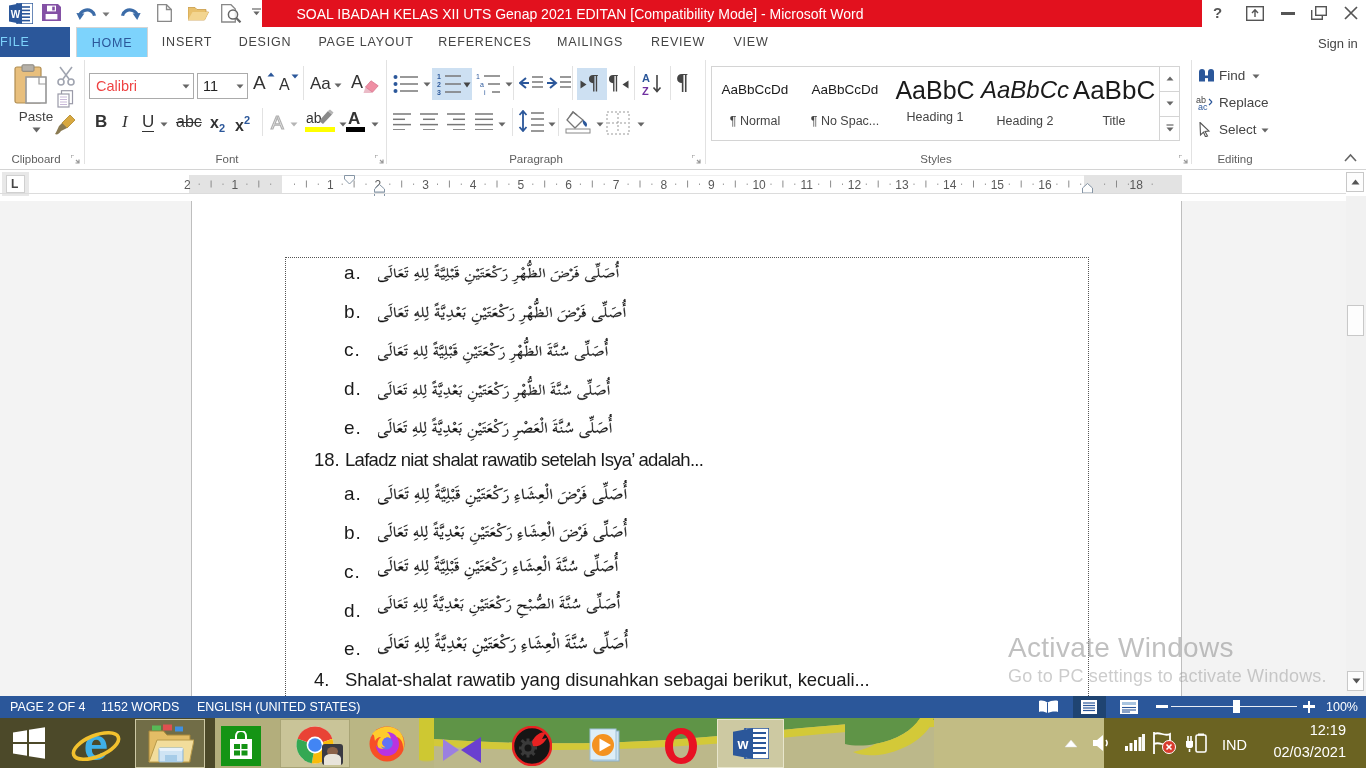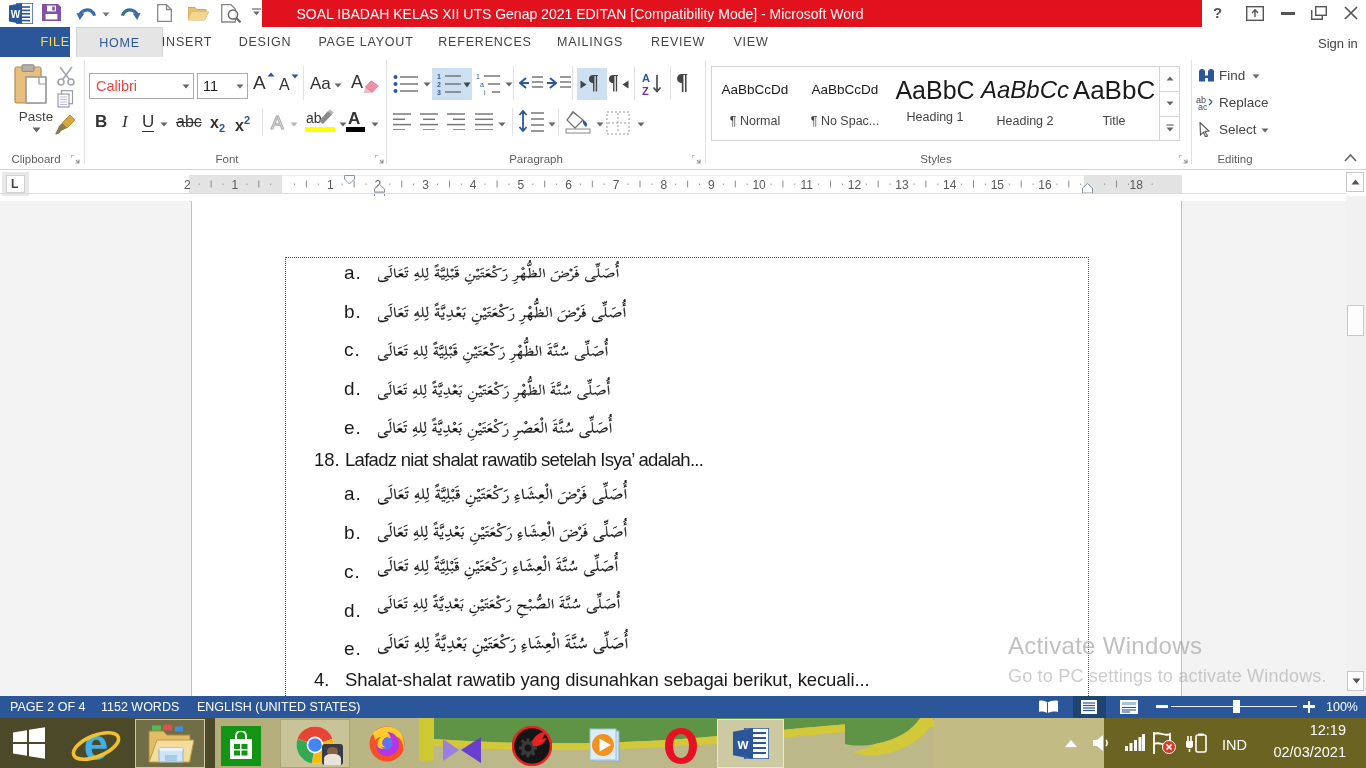--- a/index.html
+++ b/index.html
@@ -69,22 +69,22 @@
   </svg>
 <div class="abs" style="left:1281px;top:12px;width:14px;height:2.5px;background:#555"></div>
 <svg class="abs" style="left:1311px;top:6px" width="16" height="14" viewBox="0 0 16 14">
 <rect x="4.7" y="0.7" width="10.6" height="8.6" fill="none" stroke="#555" stroke-width="1.4"></rect>
 <path d="M0.7 4 V13.3 H11.3 V9.5" fill="none" stroke="#555" stroke-width="1.4"></path>
   </svg>
 <svg class="abs" style="left:1344px;top:6px" width="14" height="14" viewBox="0 0 14 14">
 <path d="M1 1 L13 13 M13 1 L1 13" stroke="#555" stroke-width="1.7"></path>
   </svg>
 <div class="abs" style="left:0;top:27px;width:1366px;height:30px;background:#fff"></div>
-<div class="abs" style="left:0;top:27px;width:70px;height:30px;background:#2b579a;color:#fde047;font-size:12.5px;text-align:right;line-height:30px;letter-spacing:0.8px">FILE</div>
-<div class="abs" style="left:76px;top:27px;width:87px;height:31px;background:#e5e5e5;border:1px solid #d4d4d4;border-bottom:none;color:#2b579a;font-size:12.5px;text-align:center;line-height:30px;letter-spacing:0.8px">HOME</div>
+<div class="abs" style="left:0;top:27px;width:70px;height:30px;background:#2b579a;color:#7dd3fc;font-size:12.5px;text-align:left;line-height:30px;letter-spacing:0.8px">FILE</div>
+<div class="abs" style="left:76px;top:27px;width:72px;height:31px;background:#7dd3fc;border:1px solid #d4d4d4;border-bottom:none;color:#2b579a;font-size:12.5px;text-align:center;line-height:30px;letter-spacing:0.8px">HOME</div>
 <div class="abs" style="left:127px;top:27px;width:120px;height:30px;color:#444;font-size:12.5px;text-align:center;line-height:30px;letter-spacing:0.8px">INSERT</div>
 <div class="abs" style="left:205px;top:27px;width:120px;height:30px;color:#444;font-size:12.5px;text-align:center;line-height:30px;letter-spacing:0.8px">DESIGN</div>
 <div class="abs" style="left:306px;top:27px;width:120px;height:30px;color:#444;font-size:12.5px;text-align:center;line-height:30px;letter-spacing:0.8px">PAGE LAYOUT</div>
 <div class="abs" style="left:425px;top:27px;width:120px;height:30px;color:#444;font-size:12.5px;text-align:center;line-height:30px;letter-spacing:0.8px">REFERENCES</div>
 <div class="abs" style="left:530px;top:27px;width:120px;height:30px;color:#444;font-size:12.5px;text-align:center;line-height:30px;letter-spacing:0.8px">MAILINGS</div>
 <div class="abs" style="left:618px;top:27px;width:120px;height:30px;color:#444;font-size:12.5px;text-align:center;line-height:30px;letter-spacing:0.8px">REVIEW</div>
 <div class="abs" style="left:691px;top:27px;width:120px;height:30px;color:#444;font-size:12.5px;text-align:center;line-height:30px;letter-spacing:0.8px">VIEW</div>
 <div class="abs" style="left:1318px;top:36px;color:#444;font-size:13px">Sign in</div>
 <div class="abs" style="left:0;top:57px;width:1366px;height:113px;background:#fff;border-bottom:1px solid #d4d4d4"></div>
 <div class="sep" style="left:84px"></div>
@@ -539,21 +539,21 @@
     <path d="M545 171L525 181L523 186L541 177ZM950 143L931 153L928 158L947 149ZM413 143L393 153L391 158L409 149ZM811 141L791 151L789 156L807 147ZM236 141L217 151L214 156L233 147ZM293 139L274 149L271 154L290 145ZM590 140L584 136L579 142L573 137L569 144L574 148L579 143L586 147ZM430 136L427 143L432 147L436 140ZM388 141L382 136L377 142L371 137L366 144L372 148L377 142L384 147ZM746 105L743 110L743 115L749 128L744 138L728 151L712 153L721 156L732 156L744 146L751 129L750 114ZM533 105L529 112L535 116L539 109ZM805 99L801 99L796 102L787 115L787 122L798 128L789 134L787 138L815 125L818 120L813 122L801 122L795 120L791 116L792 112L798 107L801 107L805 111L807 110L809 105ZM1089 92L1085 99L1091 103L1095 96ZM616 95L611 91L606 96L599 92L595 99L601 103L606 97L612 102ZM895 93L889 89L884 95L878 90L874 97L879 101L884 96L891 100ZM1039 117L1046 120L1051 120L1059 114L1062 123L1067 128L1083 128L1092 121L1098 128L1111 127L1118 121L1123 127L1131 128L1135 126L1142 118L1149 123L1154 123L1159 116L1160 105L1158 101L1156 102L1154 109L1157 112L1156 115L1147 112L1144 106L1140 115L1131 120L1125 119L1122 116L1121 111L1110 120L1100 120L1096 116L1095 111L1086 119L1068 120L1064 116L1059 85L1056 90L1056 95L1044 104L1039 112ZM1056 100L1059 109L1056 111L1047 110L1046 107L1051 102ZM881 77L878 83L884 87L888 81ZM176 80L170 77L165 82L159 78L155 85L161 89L166 83L172 88L175 85ZM468 72L463 68L461 68L457 73L450 69L447 76L452 80L457 74L464 78ZM1067 69L1061 65L1056 71L1050 66L1045 73L1051 77L1056 71L1062 76ZM746 65L726 75L724 80L744 70ZM357 69L351 65L347 71L340 66L336 73L341 77L346 72L353 76ZM648 64L628 74L626 79L644 70ZM141 64L122 74L119 79L139 69ZM577 62L572 67L571 74L575 81L581 81L587 75L588 70L584 63ZM573 69L576 66L579 66L585 73L579 76L573 73ZM428 62L423 68L423 77L427 81L432 81L437 77L439 68L434 62ZM424 70L427 66L430 66L436 71L436 73L430 76L427 75ZM1388 60L1385 68L1385 81L1390 113L1390 129L1393 119L1393 104ZM995 60L992 70L992 77L997 108L998 129L1001 108ZM388 60L386 61L384 71L381 72L377 64L375 72L371 77L368 76L366 68L364 75L365 80L368 83L372 83L377 77L384 78L388 73ZM96 59L93 65L98 117L102 126L107 128L117 128L124 125L132 118L149 128L160 128L168 123L171 116L171 104L168 97L164 104L168 116L164 119L149 120L140 115L146 111L148 106L144 101L136 98L128 99L119 106L118 109L126 113L126 116L117 120L106 119L102 114L98 66ZM1338 58L1319 68L1316 73L1335 64ZM1139 59L1135 59L1130 66L1130 72L1133 76L1121 86L1128 85L1135 78L1141 80L1142 75L1139 72L1141 62ZM1134 64L1137 66L1136 70L1133 67ZM1370 100L1364 94L1352 96L1342 103L1326 121L1314 119L1310 111L1300 120L1289 120L1285 116L1282 109L1277 57L1275 59L1275 78L1278 106L1277 112L1269 120L1254 120L1249 122L1243 127L1238 135L1238 140L1240 142L1254 143L1259 147L1253 151L1233 157L1222 157L1211 154L1206 149L1204 142L1205 134L1209 126L1208 125L1202 138L1202 153L1207 161L1217 166L1239 164L1256 156L1261 149L1261 143L1258 140L1244 136L1244 132L1248 129L1268 128L1273 125L1279 116L1283 124L1288 128L1299 128L1307 121L1313 127L1322 128L1323 137L1326 128L1345 126L1357 122L1365 117L1371 107ZM1366 108L1365 111L1353 117L1340 120L1331 120L1340 109L1347 105L1359 103ZM471 109L468 97L459 87L453 92L450 101L450 109L453 113L459 113L466 106L468 112L464 116L453 120L442 120L439 118L436 111L428 119L413 119L409 113L407 104L403 56L400 62L403 91L403 112L397 119L387 120L381 111L373 119L358 120L354 113L349 85L347 95L334 105L329 116L333 119L341 120L349 114L354 125L358 128L370 128L379 121L385 128L394 128L401 122L404 115L410 126L414 128L425 128L433 121L440 128L451 128L464 123L468 119ZM347 100L349 104L349 109L347 111L338 110L336 108L342 102ZM453 100L457 98L461 101L456 104ZM615 55L595 65L593 70L611 61ZM979 61L974 54L970 60L972 82L977 107L976 114L970 119L958 120L951 117L949 114L955 110L956 105L948 99L941 98L932 101L928 105L927 110L935 115L925 120L914 119L907 109L906 112L900 117L895 116L892 109L885 117L873 120L868 117L866 110L857 119L844 120L838 114L834 66L832 59L829 65L829 73L835 121L838 126L843 128L856 127L863 121L868 127L878 128L885 124L888 120L891 125L899 126L907 117L913 126L917 128L926 128L942 118L957 128L971 127L976 122L979 111L979 94L975 77L975 67ZM719 54L691 64L665 79L665 91L678 99L689 110L690 114L685 118L678 120L653 119L647 115L654 109L653 103L642 98L634 99L627 104L625 109L633 115L623 120L616 120L612 116L611 111L604 118L599 120L590 120L586 116L585 111L578 118L573 120L562 120L556 114L553 123L556 128L557 138L552 149L537 155L525 155L514 151L509 145L509 137L514 128L513 127L506 140L506 153L512 160L519 163L533 163L546 159L553 154L557 147L560 129L573 128L582 121L588 128L599 128L608 121L614 128L624 128L639 118L655 128L674 128L683 126L691 119L691 106L688 100L680 92L669 86L667 83L673 78L684 73L714 63ZM287 55L285 54L282 59L282 70L289 109L288 114L284 118L270 120L264 112L259 57L256 60L259 110L256 116L250 120L240 120L237 117L231 85L229 94L216 105L211 116L215 119L223 120L231 114L235 124L240 128L250 128L255 124L260 115L264 124L269 128L280 128L284 126L289 119L291 110L291 95L287 78L287 67L291 62ZM230 101L231 109L229 111L218 109L225 101ZM75 54L71 59L71 70L78 109L77 114L71 119L53 120L46 123L38 132L36 137L37 141L41 143L56 144L57 147L52 151L32 157L15 156L10 154L5 149L3 137L7 125L1 137L0 150L3 158L10 164L16 166L29 166L52 158L59 151L60 144L52 138L44 137L42 133L49 128L69 128L76 123L80 110L80 95L76 78L76 67L80 62ZM387 48L369 56L365 62L384 53ZM174 47L154 57L152 62L172 52ZM888 46L869 56L866 61L886 51ZM1099 45L1096 55L1093 57L1090 54L1089 49L1086 58L1082 62L1079 60L1078 53L1076 64L1079 68L1085 67L1089 62L1096 63L1100 56ZM464 39L445 49L442 54L461 45ZM1060 36L1041 46L1038 51L1058 41ZM351 36L332 46L329 51L349 41ZM673 35L668 40L667 49L671 54L676 54L682 49L683 41L680 36ZM669 42L674 39L678 41L681 46L675 49L671 48L669 46ZM1286 34L1267 44L1264 49L1284 39ZM1098 33L1079 42L1076 47L1095 38ZM83 32L63 42L61 47L79 38ZM1393 30L1388 30L1382 35L1380 42L1383 45L1379 51L1397 43L1397 41L1389 42L1383 38L1386 35L1392 37L1394 33ZM969 25L964 30L963 39L967 44L972 44L978 39L979 31L976 26ZM965 32L970 29L974 31L977 36L971 39L967 38L965 36ZM351 25L331 36L329 40L347 32ZM1286 12L1284 12L1283 20L1280 23L1274 16L1273 22L1268 28L1265 26L1264 19L1262 24L1264 33L1269 34L1275 28L1282 29L1286 23ZM1393 0L1389 0L1384 7L1384 13L1387 17L1375 27L1378 28L1383 26L1390 19L1395 21L1396 16L1393 13L1395 3ZM1388 5L1391 7L1390 11L1387 8Z" fill="#111" stroke="#111" stroke-width="2.4" fill-rule="evenodd"></path>
   </svg>
 <svg style="position:absolute;left:378px;top:590.5px" width="242" height="27.5" viewBox="0 0 1440 204" preserveAspectRatio="none">
     <path d="M864 188L845 198L842 203L861 194ZM584 171L565 181L562 186L581 177ZM427 141L407 151L405 156L423 147ZM236 141L217 151L214 156L233 147ZM293 139L274 149L271 154L290 145ZM905 136L901 143L907 147L911 140ZM630 140L624 136L619 142L613 137L609 144L614 148L619 143L626 147ZM496 136L492 143L498 147L502 140ZM387 141L381 136L376 142L370 137L365 144L372 148L376 142L383 147ZM786 105L782 112L788 125L786 135L779 143L768 151L752 153L760 156L771 156L776 154L785 144L791 127L790 115ZM573 105L569 112L575 115L579 109ZM1131 92L1127 99L1133 103L1137 96ZM656 95L651 91L646 96L639 92L635 99L641 103L646 97L652 102ZM1081 117L1088 120L1093 120L1101 114L1105 124L1110 128L1125 128L1134 121L1141 128L1153 127L1160 121L1165 127L1173 128L1177 126L1184 118L1191 123L1196 123L1201 117L1203 108L1201 102L1199 101L1197 110L1200 113L1196 115L1192 114L1186 106L1183 114L1174 120L1167 119L1164 116L1163 111L1158 117L1152 120L1142 120L1137 111L1128 119L1110 120L1106 115L1101 85L1098 95L1088 102L1081 113ZM1100 102L1101 109L1099 111L1088 109L1095 101L1098 100ZM329 114L331 118L341 120L349 114L356 127L374 128L380 125L383 121L385 106L382 97L378 104L382 113L381 117L375 120L358 120L354 113L349 85L347 95L334 105ZM347 100L349 104L349 109L347 111L338 110L336 108L342 102ZM176 80L170 77L165 82L159 78L155 85L161 89L166 83L172 88L175 85ZM398 119L398 123L401 126L414 127L422 124L430 114L435 124L441 128L455 127L467 118L481 127L495 128L500 126L505 119L506 104L503 97L499 104L503 113L501 118L496 120L484 120L475 115L483 108L482 104L475 99L463 99L459 101L453 109L462 115L456 119L443 120L437 115L435 110L429 76L425 84L429 101L428 113L422 118L410 119L405 118L401 112ZM1109 69L1103 65L1098 71L1092 66L1088 73L1093 77L1098 72L1105 76ZM786 65L766 75L764 80L782 71ZM357 69L351 65L347 71L340 66L336 73L341 77L346 72L353 76ZM687 64L668 74L665 79L684 70ZM141 64L122 74L119 79L139 69ZM903 62L898 67L897 74L901 81L907 81L913 75L914 70L910 63ZM899 69L902 66L905 66L911 73L905 76L899 73ZM617 62L612 67L611 76L615 81L620 81L626 76L627 68L624 63ZM613 69L618 66L622 68L625 73L619 76L615 75L613 73ZM510 61L491 71L488 76L507 67ZM1430 60L1427 69L1427 79L1432 111L1432 129L1436 110ZM1038 60L1034 75L1039 106L1040 129L1043 117L1043 106ZM96 59L93 65L98 117L102 126L107 128L117 128L124 125L132 118L149 128L160 128L168 123L171 116L171 104L168 97L164 104L168 116L164 119L149 120L140 115L146 111L148 106L144 101L136 98L128 99L119 106L118 109L126 113L126 116L117 120L106 119L102 114L98 66ZM1381 58L1361 68L1359 73L1379 63ZM1180 58L1174 62L1172 67L1172 71L1175 76L1163 86L1170 85L1178 78L1182 80L1184 79L1185 75L1181 72L1183 69L1183 61ZM1175 65L1177 64L1180 68L1178 70ZM1412 99L1407 94L1400 94L1391 98L1379 108L1369 121L1363 121L1355 118L1353 111L1345 119L1331 120L1327 116L1324 107L1321 59L1319 57L1317 60L1320 98L1319 113L1314 119L1296 120L1290 123L1280 136L1282 142L1296 143L1301 147L1296 151L1275 157L1256 155L1250 151L1247 145L1247 136L1252 125L1251 124L1245 136L1244 151L1247 158L1256 165L1273 166L1282 164L1297 157L1304 148L1304 144L1300 140L1288 137L1286 135L1290 129L1311 128L1316 124L1321 115L1325 124L1330 128L1341 128L1350 121L1355 127L1365 128L1365 137L1369 128L1391 125L1406 118L1413 109ZM1408 107L1406 112L1395 117L1382 120L1373 120L1381 110L1392 104L1401 103ZM463 56L458 61L457 68L461 75L467 75L473 69L474 64L470 57ZM459 63L462 60L465 60L471 67L465 70L459 67ZM654 55L635 65L632 70L651 61ZM1020 59L1016 54L1012 62L1019 113L1014 118L1009 120L985 120L990 117L997 108L995 98L989 94L980 96L971 101L953 120L941 119L938 116L937 111L925 120L916 120L912 116L911 111L904 118L899 120L878 120L872 118L870 113L872 111L880 110L884 104L862 104L847 101L833 104L831 111L846 110L852 112L836 126L830 136L827 147L829 164L838 174L846 178L856 180L872 180L894 172L865 173L853 171L840 165L833 157L831 152L831 140L834 133L847 120L862 113L867 114L866 124L872 128L899 128L908 121L914 128L924 128L934 121L939 127L949 129L949 138L953 128L1013 127L1019 120L1022 105L1017 75L1017 68L1021 63ZM992 108L990 112L975 118L963 120L957 119L967 109L975 105L984 104ZM759 54L724 67L705 79L705 92L719 100L728 109L730 113L725 118L718 120L693 119L687 114L693 110L694 105L690 101L682 98L674 99L666 105L665 110L673 115L663 120L654 119L650 111L645 117L639 120L628 119L624 111L619 117L613 120L602 120L596 114L592 122L596 129L596 142L590 150L577 155L564 155L555 152L549 145L549 137L553 127L550 130L546 140L546 153L552 160L558 163L572 163L581 161L589 157L594 152L598 143L600 129L613 128L621 121L628 128L639 128L647 121L654 128L664 128L679 118L695 128L714 128L723 126L728 123L731 118L732 112L730 104L721 93L710 87L707 82L726 72L754 63ZM287 55L285 54L282 59L282 70L289 109L288 114L284 118L270 120L264 112L259 57L256 60L259 110L256 116L250 120L240 120L237 117L231 85L229 94L216 105L211 116L215 119L223 120L231 114L235 124L240 128L250 128L255 124L260 115L264 124L269 128L280 128L284 126L289 119L291 110L291 95L287 78L287 67L291 62ZM230 101L231 109L229 111L218 109L225 101ZM75 54L71 59L71 70L78 109L77 114L71 119L53 120L46 123L38 132L36 137L37 141L41 143L56 144L57 147L52 151L32 157L15 156L10 154L5 149L3 137L7 125L1 137L0 150L3 158L10 164L16 166L29 166L52 158L59 151L60 144L52 138L44 137L42 133L49 128L69 128L76 123L80 110L80 95L76 78L76 67L80 62ZM390 51L388 52L386 62L383 63L379 55L377 63L373 68L370 67L368 59L366 66L367 71L370 74L374 74L379 68L386 69L390 64ZM971 47L968 57L964 59L960 52L958 59L954 64L950 60L950 55L948 58L948 67L951 70L955 70L961 64L968 65L972 57ZM174 47L154 57L152 62L172 52ZM1142 45L1140 46L1138 56L1135 57L1131 49L1129 57L1125 62L1122 61L1120 53L1118 60L1119 65L1122 68L1126 68L1131 62L1138 63L1142 58ZM389 39L371 47L367 53L386 44ZM1103 36L1083 46L1081 51L1099 42ZM351 36L332 46L329 51L349 41ZM712 35L707 41L707 50L711 54L716 54L721 50L723 41L718 35ZM708 43L711 39L714 39L720 44L720 46L714 49L711 48ZM1328 34L1309 44L1306 49L1325 40ZM1141 33L1123 41L1119 47L1138 38ZM83 32L63 42L61 47L79 38ZM1435 30L1430 30L1425 34L1422 39L1422 42L1425 45L1421 51L1439 43L1439 41L1431 42L1426 38L1428 35L1434 37L1436 34ZM351 25L331 36L329 40L347 32ZM965 21L959 26L957 32L961 38L949 49L956 48L964 40L969 42L970 37L967 35L969 25ZM962 27L965 29L964 33L961 30ZM1328 11L1326 12L1324 22L1321 23L1318 16L1316 16L1315 23L1311 28L1308 27L1306 19L1304 26L1305 31L1308 34L1312 34L1317 28L1324 29L1328 24ZM1435 0L1430 1L1427 5L1426 12L1429 17L1417 27L1420 28L1425 26L1432 19L1436 21L1438 20L1439 16L1436 14L1437 3ZM1429 6L1431 5L1434 9L1432 11Z" fill="#111" stroke="#111" stroke-width="2.4" fill-rule="evenodd"></path>
   </svg>
 <svg style="position:absolute;left:378px;top:629px" width="250" height="28.0" viewBox="0 0 1438 187" preserveAspectRatio="none">
     <path d="M584 171L565 181L562 186L581 177ZM990 143L970 153L968 158L988 148ZM850 141L831 151L828 156L847 147ZM427 141L407 151L405 156L423 147ZM236 141L217 151L214 156L233 147ZM293 139L274 149L271 154L290 145ZM630 140L624 136L619 142L613 137L609 144L614 148L619 143L626 147ZM496 136L492 143L498 147L502 140ZM387 141L381 136L376 142L370 137L365 144L372 148L376 142L383 147ZM786 105L782 112L788 125L786 135L779 143L768 151L752 153L760 156L771 156L776 154L785 144L791 127L790 115ZM573 105L569 112L575 115L579 109ZM844 99L837 101L827 114L827 122L831 126L838 129L829 134L827 139L855 125L858 120L853 122L840 122L831 116L831 113L837 107L840 107L845 111L847 110L848 102ZM1129 92L1125 99L1131 103L1135 96ZM656 95L651 91L646 96L639 92L635 99L641 103L646 97L652 102ZM935 93L929 89L924 95L918 90L914 97L919 101L924 95L931 100ZM1078 114L1080 118L1090 120L1098 114L1103 125L1107 128L1123 128L1132 121L1138 128L1148 128L1157 122L1165 128L1171 128L1176 125L1181 118L1188 123L1195 122L1199 116L1200 106L1197 101L1194 109L1197 113L1195 115L1188 113L1183 106L1181 113L1176 118L1171 120L1164 119L1161 111L1154 118L1149 120L1140 120L1136 116L1135 111L1128 118L1123 120L1107 120L1103 113L1098 85L1096 95L1083 105ZM1096 100L1098 104L1098 109L1096 111L1087 110L1085 108L1091 102ZM329 114L331 118L341 120L349 114L356 127L374 128L380 125L383 121L385 106L382 97L378 104L382 113L381 117L375 120L358 120L354 113L349 85L347 95L334 105ZM347 100L349 104L349 109L347 111L338 110L336 108L342 102ZM921 77L917 83L924 87L927 80ZM176 80L170 77L165 82L159 78L155 85L161 89L166 83L172 88L175 85ZM398 119L398 123L401 126L414 127L422 124L430 114L435 124L441 128L455 127L467 118L481 127L495 128L500 126L505 119L506 104L503 97L499 104L503 113L501 118L496 120L484 120L475 115L483 108L482 104L475 99L463 99L459 101L453 109L462 115L456 119L443 120L437 115L435 110L429 76L425 84L429 101L428 113L422 118L410 119L405 118L401 112ZM1106 69L1100 65L1096 71L1089 66L1085 73L1090 77L1095 72L1102 76ZM786 65L766 75L764 80L782 71ZM357 69L351 65L347 71L340 66L336 73L341 77L346 72L353 76ZM687 64L668 74L665 79L684 70ZM141 64L122 74L119 79L139 69ZM617 62L612 67L611 76L615 81L620 81L626 76L627 68L624 63ZM613 69L618 66L622 68L625 73L619 76L615 75L613 73ZM510 61L491 71L488 76L507 67ZM1428 60L1424 75L1429 106L1430 129L1433 117L1433 106ZM1035 60L1032 69L1032 79L1037 111L1037 129L1041 110ZM96 59L93 65L98 117L102 126L107 128L117 128L124 125L132 118L149 128L160 128L168 123L171 116L171 104L168 97L164 104L168 116L164 119L149 120L140 115L146 111L148 106L144 101L136 98L128 99L119 106L118 109L126 113L126 116L117 120L106 119L102 114L98 66ZM1378 58L1359 68L1356 73L1376 63ZM1177 58L1173 60L1169 68L1173 75L1161 86L1168 85L1175 78L1181 80L1182 75L1179 73L1181 62ZM1174 64L1177 66L1176 70L1172 66ZM1410 100L1404 94L1392 96L1383 102L1366 121L1354 119L1350 111L1340 120L1329 120L1326 118L1322 110L1317 56L1314 62L1317 91L1317 112L1309 120L1294 120L1287 123L1279 132L1277 137L1278 141L1282 143L1297 144L1298 147L1293 151L1273 157L1253 155L1246 149L1244 144L1244 137L1248 125L1241 141L1242 154L1248 162L1257 166L1279 164L1293 158L1301 149L1301 144L1299 141L1283 135L1287 129L1308 128L1315 122L1318 115L1324 126L1328 128L1338 128L1347 121L1355 128L1362 128L1363 130L1361 135L1363 137L1366 128L1380 127L1402 119L1410 110ZM1406 108L1402 113L1380 120L1371 119L1380 109L1393 103L1401 104ZM463 56L458 61L457 68L461 75L467 75L473 69L474 64L470 57ZM459 63L462 60L465 60L471 67L465 70L459 67ZM654 55L635 65L632 70L651 61ZM1019 62L1014 54L1010 59L1010 70L1017 109L1016 114L1010 119L997 120L988 115L994 111L996 106L992 101L981 98L972 101L967 106L966 109L975 115L965 120L954 119L947 109L940 117L936 117L932 113L931 109L923 118L917 120L910 119L907 116L906 111L897 119L883 120L878 115L872 59L869 64L869 75L875 122L882 128L893 128L903 121L910 128L918 128L927 121L933 126L939 126L947 118L954 127L965 128L982 118L994 127L1008 128L1015 123L1019 110L1019 95L1015 78L1015 67ZM759 54L724 67L705 79L705 92L719 100L728 109L730 113L725 118L718 120L693 119L687 114L693 110L694 105L690 101L682 98L674 99L666 105L665 110L673 115L663 120L654 119L650 111L645 117L639 120L628 119L624 111L619 117L613 120L602 120L596 114L592 122L596 129L596 142L590 150L577 155L564 155L555 152L549 145L549 137L553 127L550 130L546 140L546 153L552 160L558 163L572 163L581 161L589 157L594 152L598 143L600 129L613 128L621 121L628 128L639 128L647 121L654 128L664 128L679 118L695 128L714 128L723 126L728 123L731 118L732 112L730 104L721 93L710 87L707 82L726 72L754 63ZM287 55L285 54L282 59L282 70L289 109L288 114L284 118L270 120L264 112L259 57L256 60L259 110L256 116L250 120L240 120L237 117L231 85L229 94L216 105L211 116L215 119L223 120L231 114L235 124L240 128L250 128L255 124L260 115L264 124L269 128L280 128L284 126L289 119L291 110L291 95L287 78L287 67L291 62ZM230 101L231 109L229 111L218 109L225 101ZM75 54L71 59L71 70L78 109L77 114L71 119L53 120L46 123L38 132L36 137L37 141L41 143L56 144L57 147L52 151L32 157L15 156L10 154L5 149L3 137L7 125L1 137L0 150L3 158L10 164L16 166L29 166L52 158L59 151L60 144L52 138L44 137L42 133L49 128L69 128L76 123L80 110L80 95L76 78L76 67L80 62ZM390 51L388 52L386 62L383 63L379 55L377 63L373 68L370 67L368 59L366 66L367 71L370 74L374 74L379 68L386 69L390 64ZM174 47L154 57L152 62L172 52ZM928 46L908 56L906 61L926 51ZM1139 45L1136 55L1134 57L1131 56L1128 50L1126 57L1122 62L1118 58L1118 53L1116 56L1116 65L1119 68L1123 68L1129 62L1136 63L1140 55ZM389 39L371 47L367 53L386 44ZM1100 36L1080 46L1078 51L1098 41ZM351 36L332 46L329 51L349 41ZM712 35L707 41L707 50L711 54L716 54L721 50L723 41L718 35ZM708 43L711 39L714 39L720 44L720 46L714 49L711 48ZM1326 34L1306 44L1304 49L1324 39ZM1138 32L1119 42L1116 47L1135 38ZM83 32L63 42L61 47L79 38ZM1431 29L1427 30L1421 36L1420 42L1423 45L1418 51L1436 44L1437 41L1429 42L1423 38L1426 35L1433 35L1433 31ZM1008 25L1003 31L1003 40L1007 44L1012 44L1017 40L1019 31L1014 25ZM1004 33L1007 29L1010 29L1016 34L1016 36L1010 39L1007 38ZM351 25L331 36L329 40L347 32ZM1325 11L1322 21L1318 23L1314 16L1312 24L1308 28L1305 26L1304 19L1302 30L1305 34L1311 33L1315 28L1322 29L1326 22ZM1432 0L1429 0L1423 9L1427 17L1414 27L1421 27L1429 19L1435 20L1436 16L1433 13L1435 4ZM1428 5L1431 7L1430 11L1426 7Z" fill="#111" stroke="#111" stroke-width="2.4" fill-rule="evenodd"></path>
   </svg>
 <div class="abs" style="left:314px;top:670.1px;font-size:18.5px;letter-spacing:0px;color:#1a1a1a;white-space:nowrap;line-height:20px">4.</div>
 <div class="abs" style="left:345px;top:670.1px;font-size:18.5px;letter-spacing:-0.11px;color:#1a1a1a;white-space:nowrap;line-height:20px">Shalat-shalat rawatib yang disunahkan sebagai berikut, kecuali...</div>
-<div class="abs" style="left:1008px;top:632px;font-size:24px;color:#9a9a9a;opacity:0.62;letter-spacing:0.3px">Activate Windows</div>
+<div class="abs" style="left:1008px;top:632px;font-size:28px;color:#9a9a9a;opacity:0.62;letter-spacing:0.3px">Activate Windows</div>
 <div class="abs" style="left:1008px;top:666px;font-size:18px;color:#9a9a9a;opacity:0.5;letter-spacing:0.2px">Go to PC settings to activate Windows.</div>
 <div class="abs" style="left:1346px;top:196px;width:20px;height:500px;background:#f1f1f1"></div>
 <div class="abs" style="left:1347px;top:305px;width:17px;height:31px;background:#fdfdfd;border:1px solid #c8c8c8"></div>
 <div class="abs" style="left:1347px;top:671px;width:17px;height:20px;background:#fdfdfd;border:1px solid #c8c8c8"></div>
 <svg class="abs" style="left:1352px;top:678px" width="9" height="6" viewBox="0 0 9 6">
     <path d="M0.5 0.5 L8.5 0.5 L4.5 5.5 Z" fill="#555"></path>
   </svg>
 <div class="abs" style="left:0;top:696px;width:1366px;height:22px;background:#2b579a"></div>
 <div class="abs" style="left:10px;top:700px;font-size:12.5px;color:#fff">PAGE 2 OF 4</div>
 <div class="abs" style="left:101px;top:700px;font-size:12.5px;color:#fff">1152 WORDS</div>

